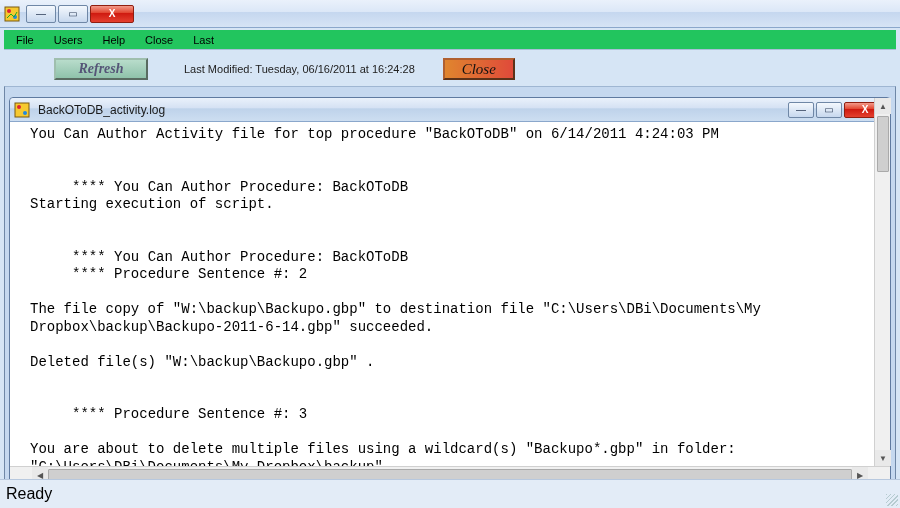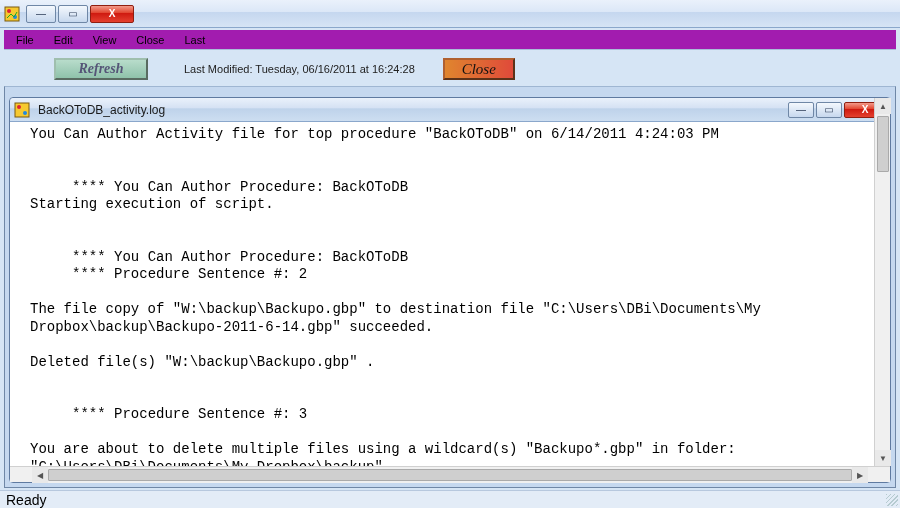--- a/index.html
+++ b/index.html
@@ -18,21 +18,21 @@
   .win-btn {
     width: 30px; height: 18px; border: 1px solid #6f87a6; border-radius: 2px;
     margin-left: 2px; display: flex; align-items: center; justify-content: center;
     background: linear-gradient(to bottom, #f4f8fd, #c7d8ee);
     font-family: sans-serif; font-size: 10px; color: #2a3a55;
   }
   .win-btn.close-x { width: 44px; background: linear-gradient(to bottom, #f39a8a, #e1412b 45%, #cf1a10 46%, #e4402f); color: #fff; border-color: #8f1e10; font-weight: bold; font-size: 10px; }
 
   
   .menubar {
-    height: 20px; background: #a21caf; border-bottom: 1px solid #a9bfd8;
+    height: 20px; background: #22c55e; border-bottom: 1px solid #a9bfd8;
     display: flex; align-items: center; padding: 0 4px; gap: 4px;
     margin: 2px 4px 0 4px;
   }
   .menu-item { padding: 2px 8px; cursor: default; }
 
   
   .toolbar-row {
     height: 34px; display: flex; align-items: center; padding: 0 10px; gap: 18px;
     margin: 2px 4px 0 4px;
   }
@@ -103,22 +103,22 @@
   .hscroll-area .right { right: 22px; }
   .hscroll-area .htrack {
     position: absolute; left: 38px; right: 38px; top: 0; height: 16px; background: #f0f0f0;
   }
   .hscroll-area .hthumb {
     position: absolute; left: 0; top: 2px; height: 12px; width: 100%; background: #cfcfcf; border: 1px solid #aaa; border-radius: 1px;
   }
 
   
   .statusbar {
-    position: absolute; left: 0; right: 0; bottom: 0; height: 18px;
-    background: #e3ecf7; border-top: 1px solid #b7c8de; padding: 2px 6px; font-size: 14px;
+    position: absolute; left: 0; right: 0; bottom: 0; height: 29px;
+    background: #e3ecf7; border-top: 1px solid #b7c8de; padding: 2px 6px; font-size: 16px;
     display: flex; align-items: center;
   }
   .resize-grip {
     position: absolute; right: 2px; bottom: 2px; width: 12px; height: 12px;
     background: repeating-linear-gradient(135deg, #8aa 0 1px, transparent 1px 3px);
     opacity: .5;
   }
 </style>
 </head>
 <body>
@@ -134,22 +134,22 @@
   </span>
   <div class="win-controls">
     <div class="win-btn">—</div>
     <div class="win-btn">▭</div>
     <div class="win-btn close-x">X</div>
   </div>
 </div>
 
 <div class="menubar">
   <div class="menu-item">File</div>
-  <div class="menu-item">Edit</div>
-  <div class="menu-item">View</div>
+  <div class="menu-item">Users</div>
+  <div class="menu-item">Help</div>
   <div class="menu-item">Close</div>
   <div class="menu-item">Last</div>
 </div>
 
 <div class="toolbar-row">
   <div class="btn-refresh">Refresh</div>
   <div class="last-modified">Last Modified: Tuesday, 06/16/2011 at 16:24:28</div>
   <div class="btn-close">Close</div>
 </div>
 

